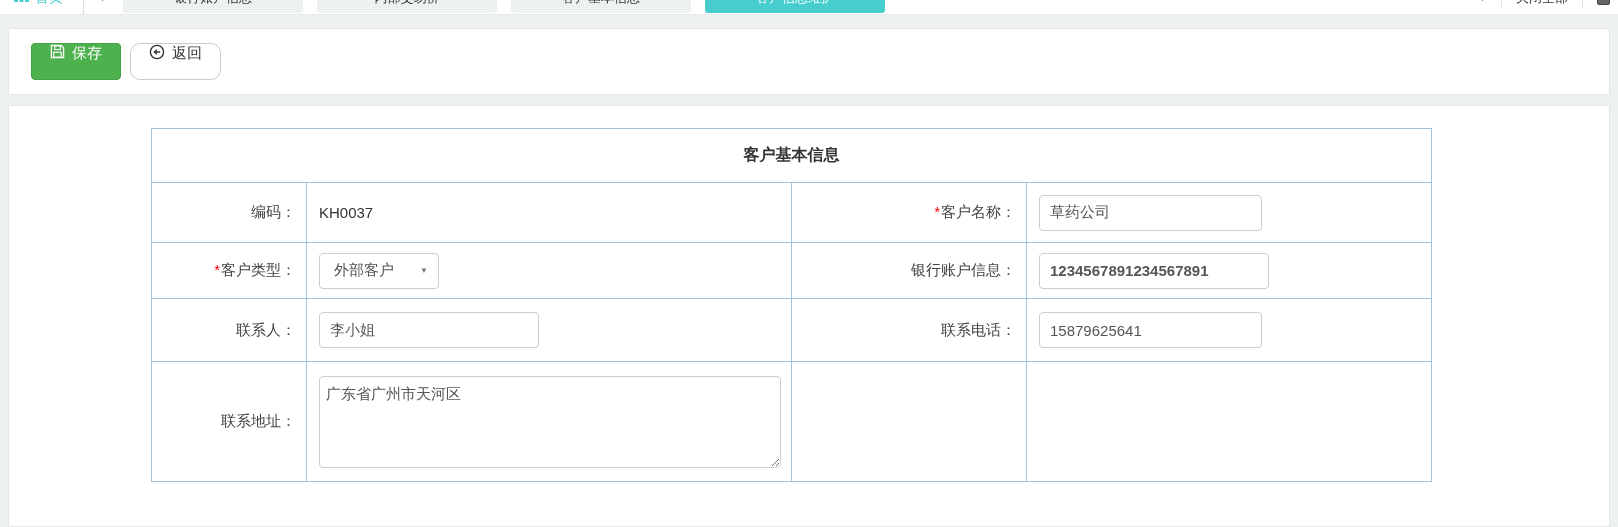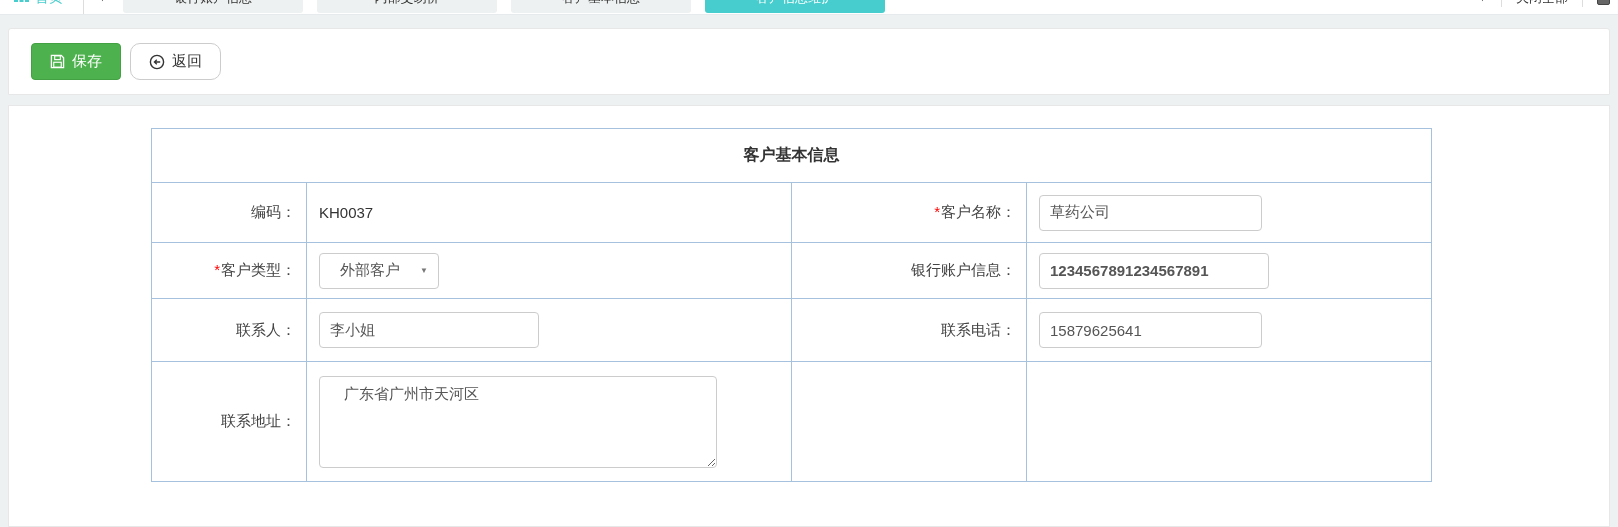--- a/index.html
+++ b/index.html
@@ -28,21 +28,21 @@
   .close-all { font-size: 13px; color: #333; cursor: pointer; white-space: nowrap; }
   .expand-icon { width: 13px; height: 13px; border: 1.5px solid #444; border-radius: 2px; background: #666; cursor: pointer; }
 
   
   .toolbar-panel {
     margin: 13px 8px 0 8px; height: 67px; background: #fff;
     border: 1px solid #e7e7e7; border-radius: 3px 3px 0 0;
     display: flex; align-items: center; padding-left: 22px; gap: 9px;
   }
   .btn {
-    display: inline-flex; align-items: center; justify-content: center; gap: 7px;
+    display: inline-flex; align-items: flex-start; justify-content: center; gap: 7px;
     height: 37px; padding: 0 18px; font-size: 15px; border-radius: 4px; cursor: pointer;
     border: 1px solid transparent; background: #fff; white-space: nowrap;
   }
   .btn-save { background: #4db14d; border-color: #43a043; color: #fff; }
   .btn-back { background: #fff; border-color: #ccc; color: #333; border-radius: 10px; }
   .btn svg { display: block; }
 
   
   .content-panel {
     margin: 10px 8px 0 8px; height: 422px; background: #fff;
@@ -57,26 +57,26 @@
   .row-1 { height: 60px; } .row-2 { height: 56px; } .row-3 { height: 63px; } .row-4 { height: 120px; }
 
   .text-input {
     height: 36px; border: 1px solid #ccc; border-radius: 4px; padding: 0 10px;
     font-size: 15px; color: #555; font-family: inherit; background: #fff; outline: none;
   }
   .w-name { width: 223px; font-family: Liberation Serif, serif; } .w-tax { width: 230px; font-weight: bold; } .w-person { width: 220px; } .w-phone { width: 223px; }
   .fake-select {
     width: 120px; height: 36px; border: 1px solid #ccc; border-radius: 4px;
     display: inline-flex; align-items: center; justify-content: space-between;
-    padding: 0 10px 0 20px; font-size: 15px; color: #555; background: #fff; cursor: pointer;
+    padding: 0 10px 0 14px; font-size: 15px; color: #555; background: #fff; cursor: pointer;
   }
   .fake-select .caret { font-size: 8px; color: #777; }
   .address-area {
-    width: 398px; height: 92px; border: 1px solid #ccc; border-radius: 4px;
-    padding: 8px 24px; font-size: 15px; color: #555; font-family: inherit;
+    width: 462px; height: 92px; border: 1px solid #ccc; border-radius: 4px;
+    padding: 8px 6px; font-size: 15px; color: #555; font-family: inherit;
     resize: both; outline: none; display: block;
   }
 </style>
 </head>
 <body>
 
 <div class="topbar">
   <div class="topbar-inner">
     <div class="home-item">
       <span>

